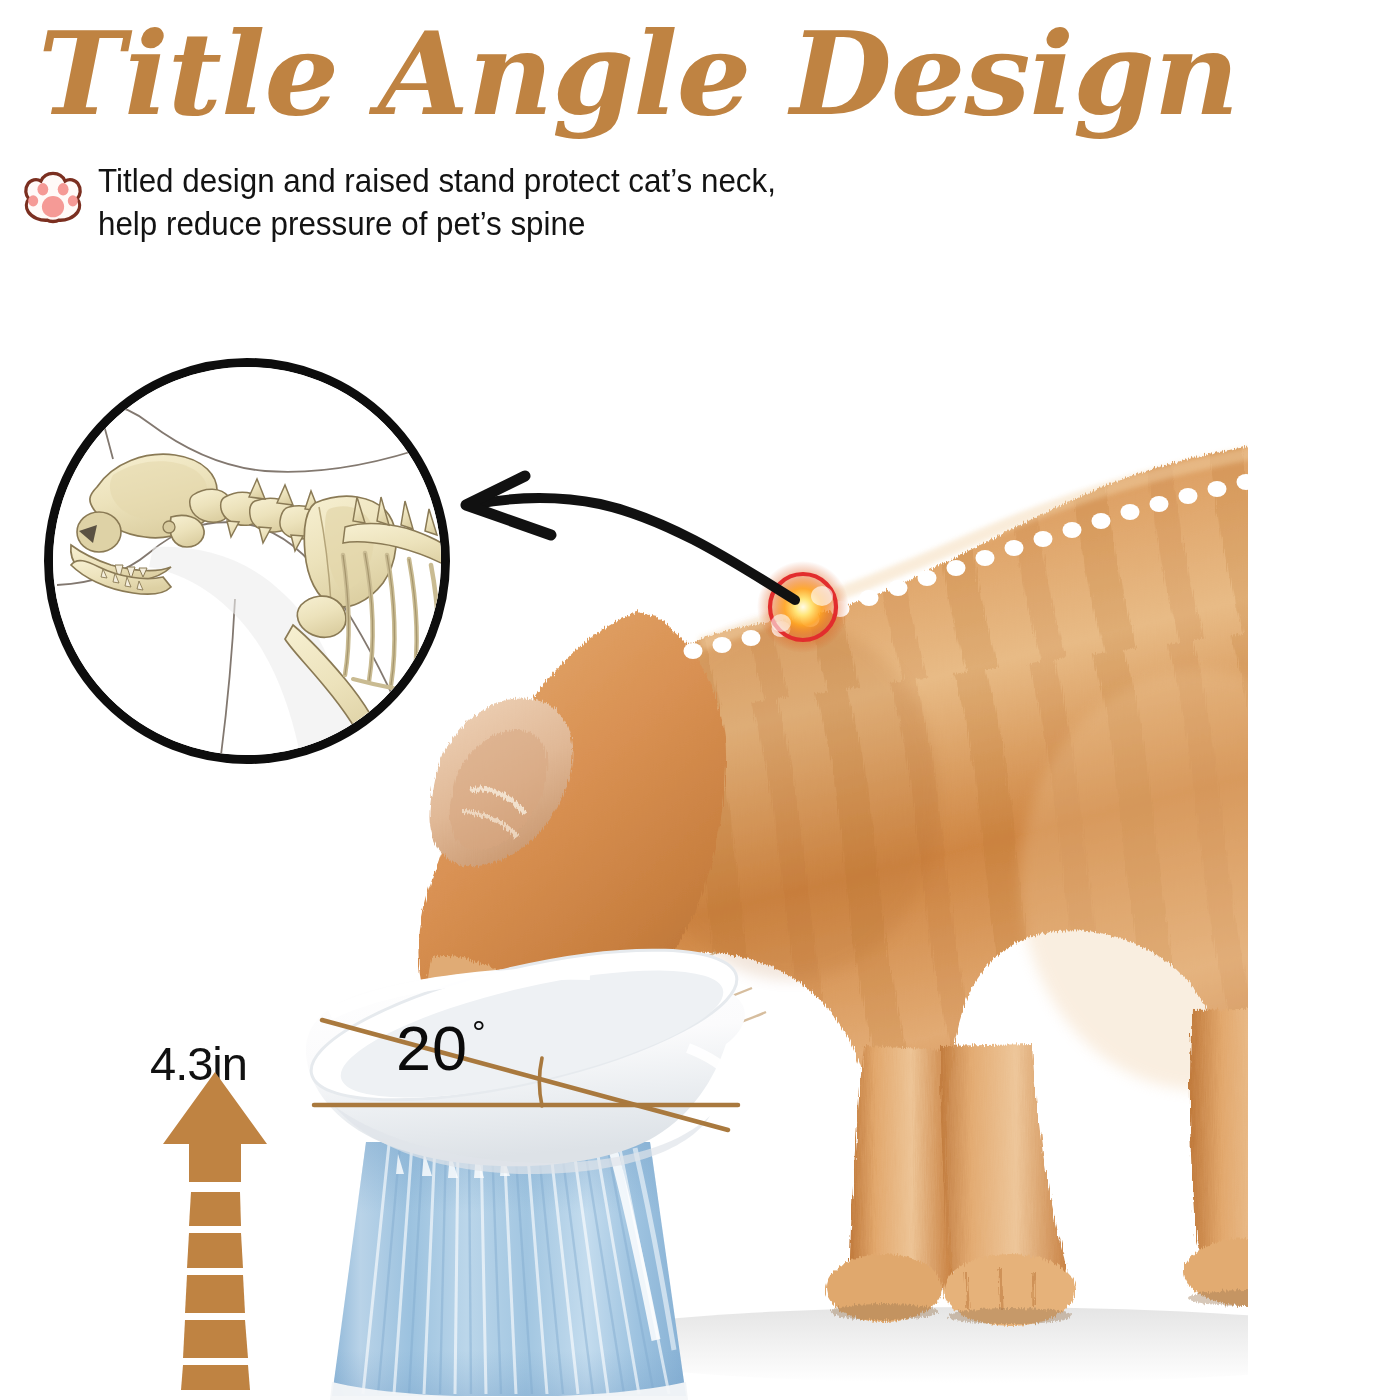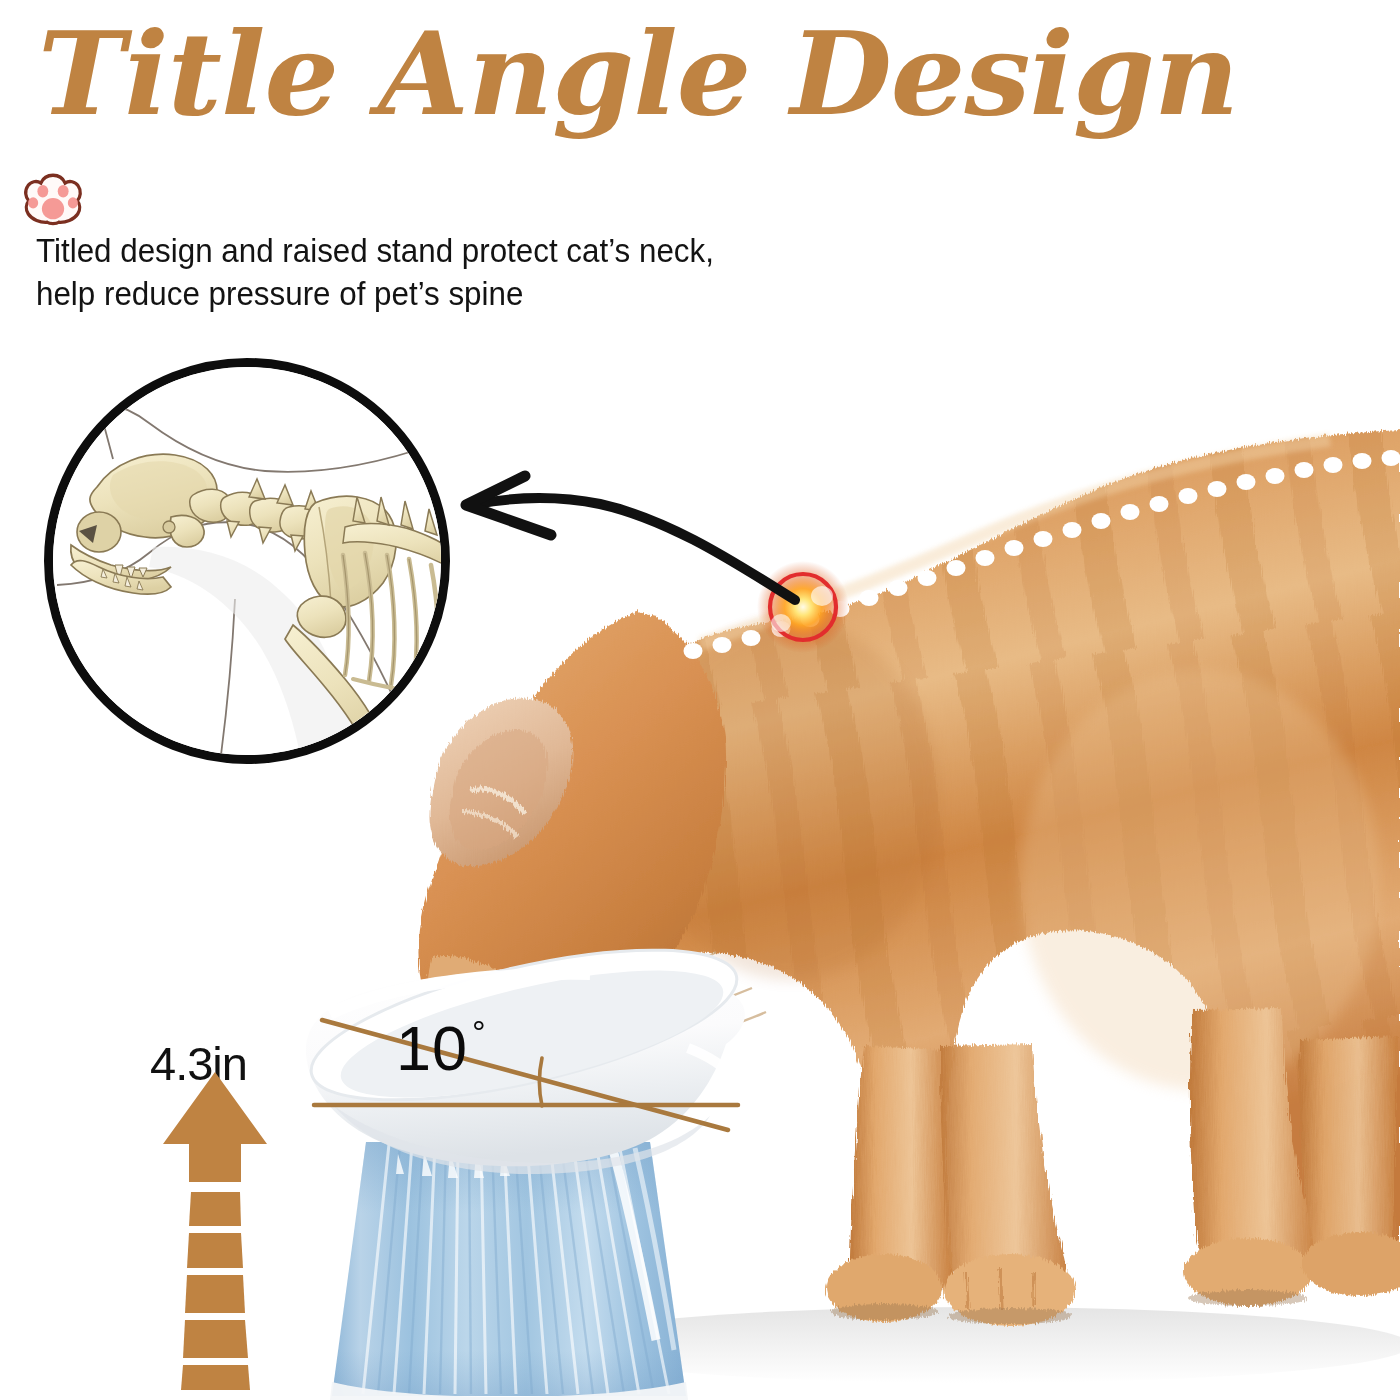--- a/index.html
+++ b/index.html
@@ -1,36 +1,36 @@
 <!DOCTYPE html>
 <html><head>
 <meta charset="utf-8">
 <style>
   html,body{margin:0;padding:0;background:#fff;}
   body{font-family:"Liberation Sans", sans-serif;}
   #stage{
-    position:relative;width:1400px;height:1400px;overflow:hidden;
+    position:relative;width:1248px;height:1400px;overflow:hidden;
     background:#ffffff;
   }
 
   
   .title{
     position:absolute;left:38px;top:14px;
     font-family:"DejaVu Serif", serif;
     font-weight:bold;font-style:italic;
     font-size:115px;line-height:1.05;
     letter-spacing:-1px;
     color:#bf8342;
     white-space:nowrap;
     transform:scaleX(1.02);
     transform-origin:left top;
   }
 
   
-  .bullet{position:absolute;display:flex;align-items:flex-start;flex-direction:column;}
+  .bullet{position:absolute;display:flex;align-items:flex-start;}
   .bullet-1{left:22px;top:160px;}
   .bullet-2{left:22px;top:268px;}
   .paw{width:62px;height:58px;flex:0 0 62px;margin-top:8px;}
   .bullet-text{
     margin-left:14px;
     font-family:"Liberation Sans", sans-serif;
     font-size:33px;line-height:1.30;
     color:#131313;
     font-weight:400;
     transform:scaleX(.95);
@@ -571,21 +571,21 @@
 
       <path d="M32 90 L 438 200"></path>
 
       <path d="M24 175 L 448 175"></path>
 
       <path d="M252 128 C 248 146, 249 162, 252 176" stroke-width="3.6"></path>
     </g>
   </svg>
 
   <div class="angle-label">
-    <span>10</span><span class="angle-deg">°</span>
+    <span>20</span><span class="angle-deg">°</span>
   </div>
 
   <div class="measure-label">4.3in</div>
 
   <svg class="measure-arrow" viewBox="0 0 120 320" xmlns="http://www.w3.org/2000/svg">
     <g fill="#bf8342">
 
       <path d="M60 2 L 112 74 L 86 74 L 86 112 L 34 112 L 34 74 L 8 74 Z"></path>
 
       <path d="M36 122 L 85 122 L 86 156 L 34 156 Z"></path>

